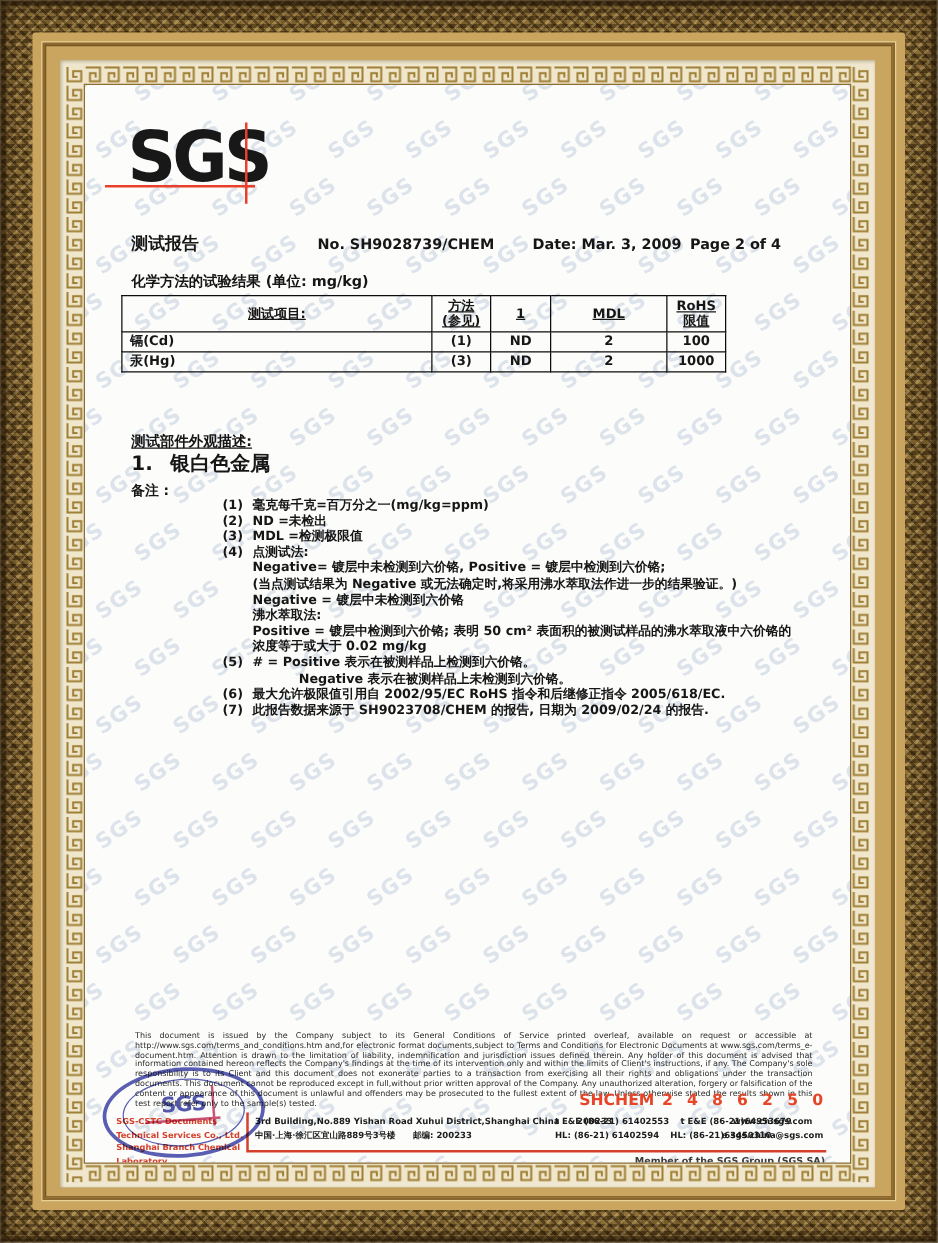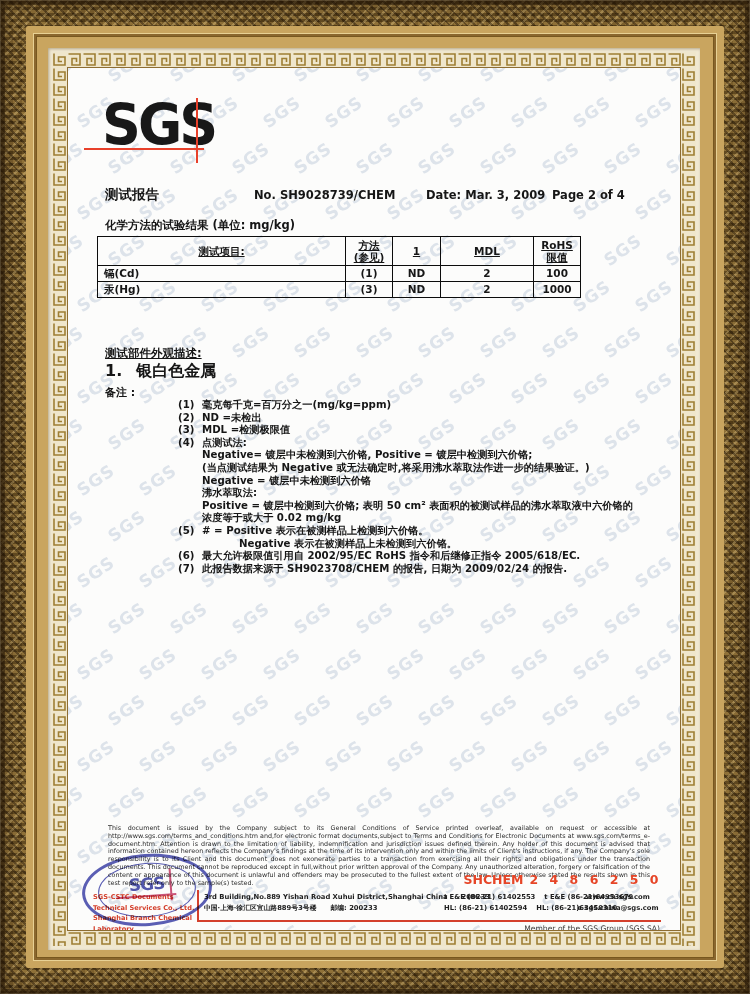--- a/index.html
+++ b/index.html
@@ -98,21 +98,21 @@
       color:#d4402c;font-weight:600;}
   .vsep{position:absolute;left:129px;top:822px;width:2px;height:30px;background:#d4402c;}
   .addr{position:absolute;left:136px;top:824px;font-size:6.8px;line-height:10.6px;color:#1d1d1d;font-weight:600;}
   .addr .pc{margin-left:14px;}
   .addr .cn{font-weight:bold;}
   .phones{position:absolute;left:376px;top:824px;font-size:6.8px;line-height:10.6px;color:#1d1d1d;font-weight:600;}
   .phones .g{margin-right:9px;}
   .web{position:absolute;left:505px;top:824px;width:90px;font-size:6.8px;line-height:10.6px;
       color:#1d1d1d;font-weight:600;text-align:center;}
   .redline{position:absolute;left:129px;top:852px;width:464px;height:2px;background:#d4402c;}
-  .member{position:absolute;top:856px;right:20px;font-size:7.6px;font-weight:normal;color:#3c3c3c;}
+  .member{position:absolute;top:856px;right:20px;font-size:7.6px;font-weight:bold;color:#3c3c3c;}
 
   
   .stamp{position:absolute;left:14px;top:786px;width:130px;height:72px;z-index:3;
       transform:rotate(-4deg);opacity:.88;mix-blend-mode:multiply;}
   .stamp .oval-outer{position:absolute;inset:0;border:3px solid #4347a9;border-radius:50%;}
   .stamp .oval-inner{position:absolute;inset:9px 16px;border:1.6px solid #4347a9;border-radius:50%;}
   .stamp .stxt{position:absolute;left:0;right:0;top:20px;text-align:center;font-size:17px;
       font-weight:900;color:#3a3fa0;letter-spacing:-1px;}
   .stamp .shl{position:absolute;left:34px;top:41px;width:60px;height:1.6px;background:#c23c64;}
   .stamp .svl{position:absolute;left:88px;top:16px;width:1.6px;height:32px;background:#c23c64;}

